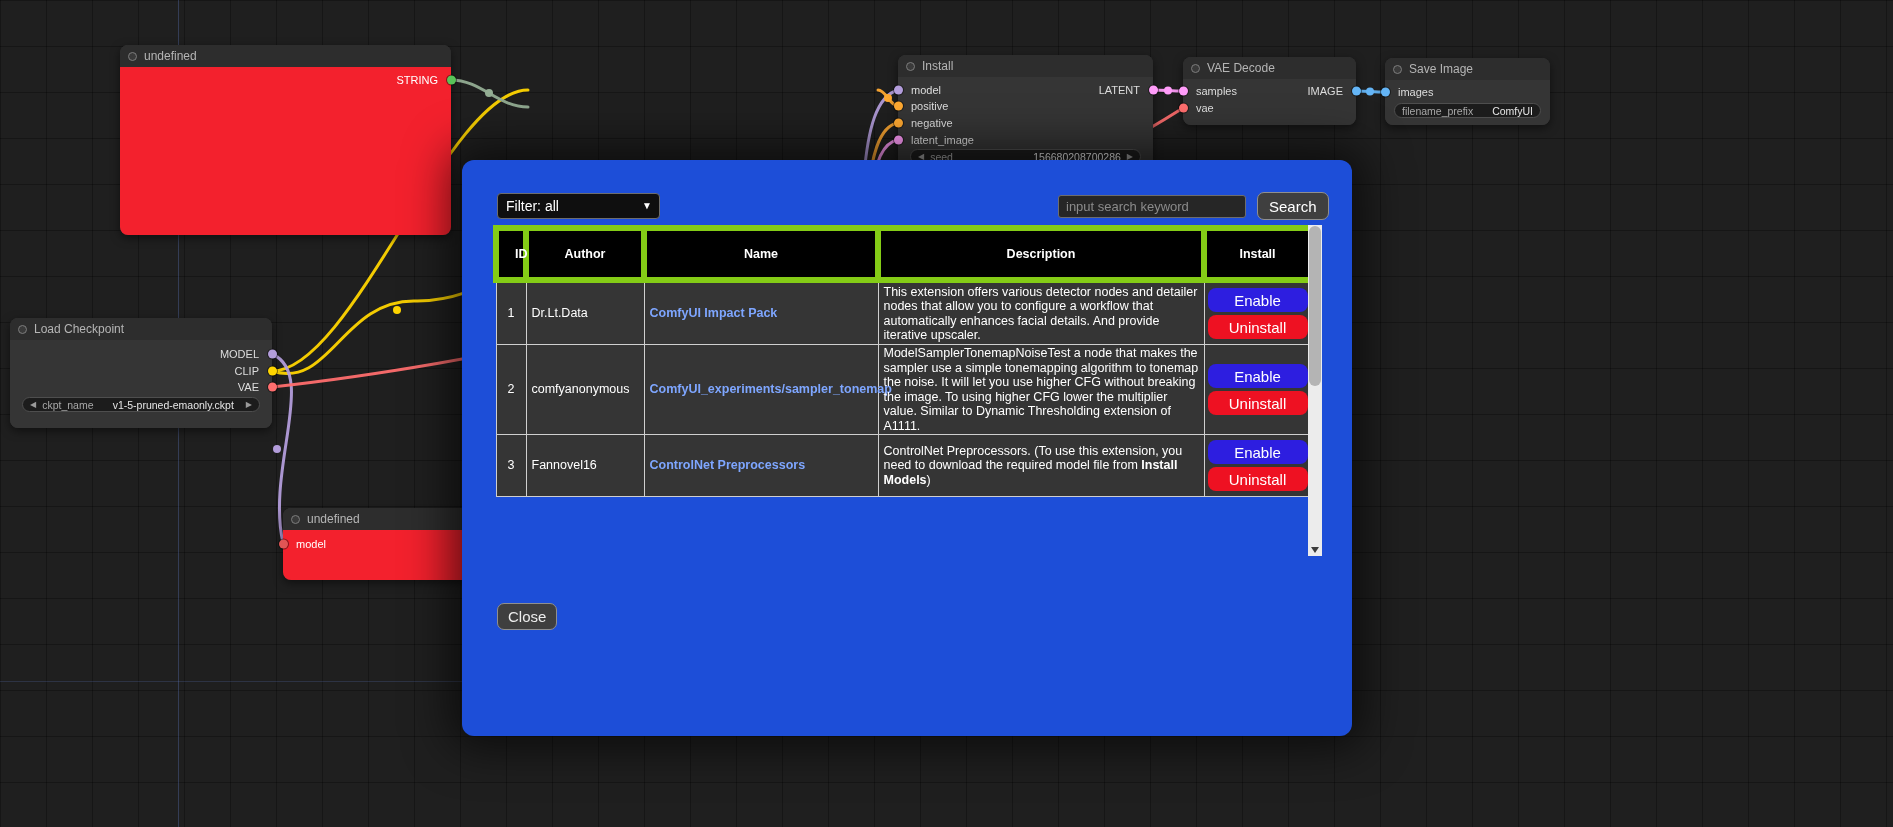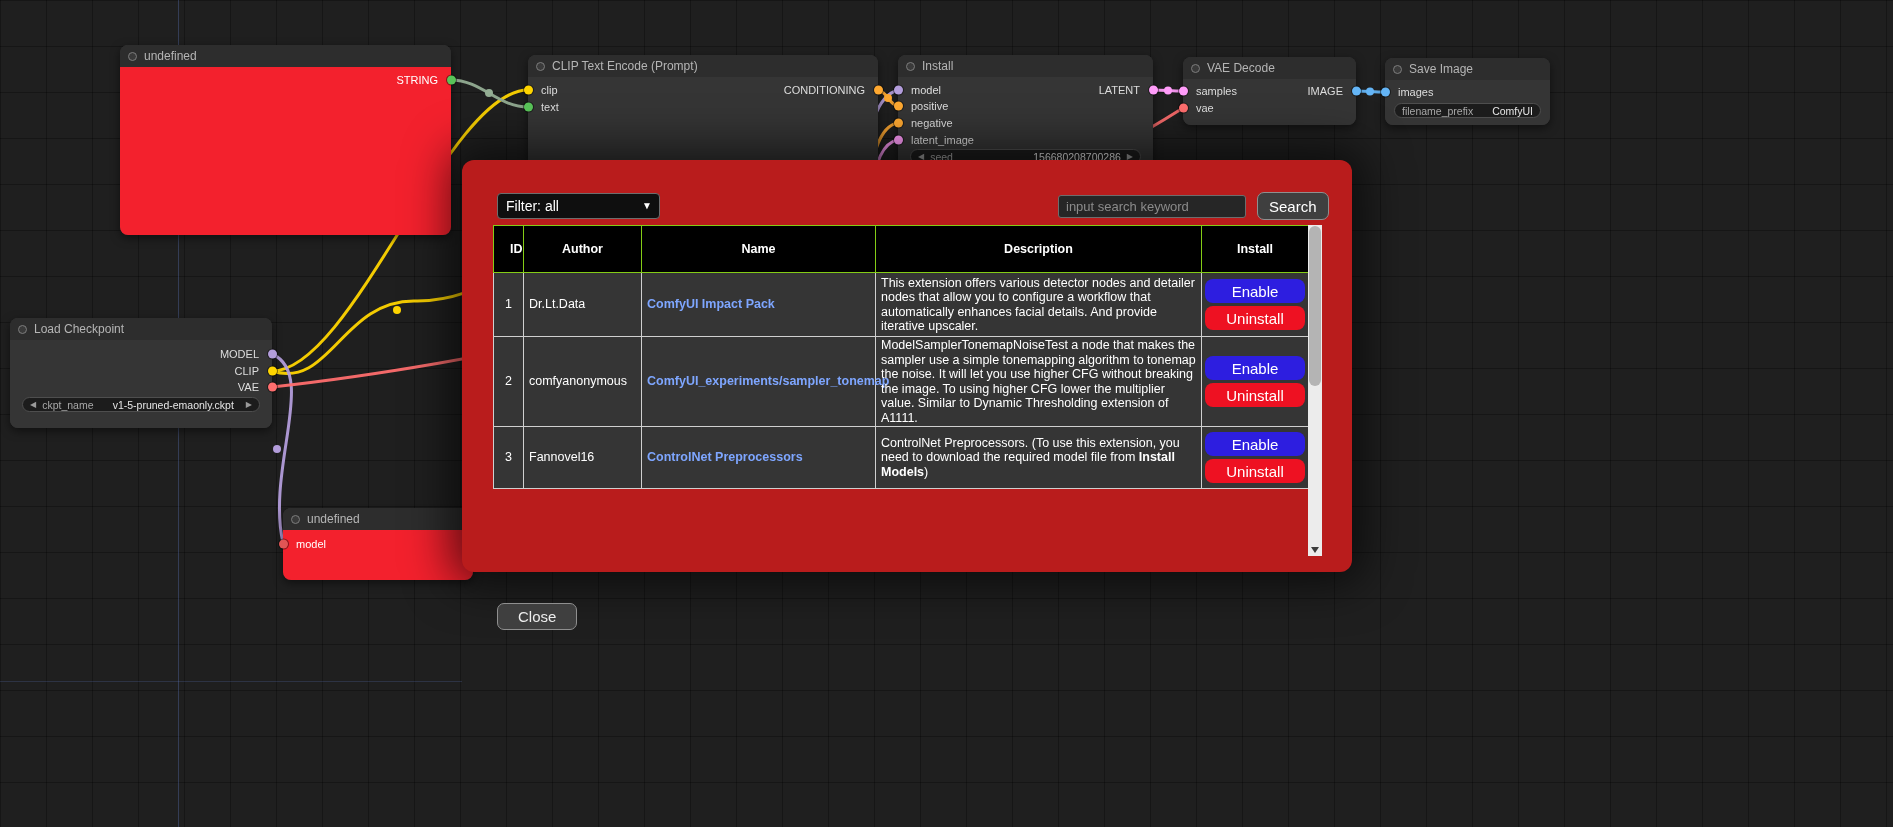--- a/index.html
+++ b/index.html
@@ -29,33 +29,33 @@
   .port{position:absolute;top:50%;width:9px;height:9px;border-radius:50%;transform:translateY(-50%);box-shadow:0 0 0 1px rgba(0,0,0,.45)}
   .port.in{left:-4.5px}.port.out{right:-4.5px}
   .pc-model{background:var(--model)} .pc-clip{background:var(--clip)} .pc-vae{background:var(--vae)}
   .pc-cond{background:var(--conditioning)} .pc-latent{background:var(--latent)} .pc-image{background:var(--image)}
   .pc-string{background:var(--string)} .pc-red{background:var(--slot_red)}
   .widget{position:absolute;left:12px;right:12px;height:15px;background:#1c1c1c;border:1px solid #4e4e4e;border-radius:8px;display:flex;align-items:center;font-size:10.5px;color:#a8a8a8;padding:0 7px;gap:6px}
   .w-value{margin-left:auto;color:#e6e6e6}
   .warrow{color:#9a9a9a;font-size:8px;line-height:1;flex:none}
 
   
-  #manager{position:absolute;left:462px;top:160px;width:890px;height:412px;background:#b91c1c;border-radius:12px;
+  #manager{position:absolute;left:462px;top:160px;width:890px;height:576px;background:#1d4ed8;border-radius:12px;
     box-shadow:0 0 46px 12px rgba(0,0,0,.62);z-index:10}
   .filter-wrap{position:absolute;left:35px;top:33px;width:163px;height:26px}
   #filter{width:100%;height:100%;background:#0f0f0f;color:#fff;border:1px solid #6d6d6d;border-radius:4px;font-size:14px;padding:0 22px 0 8px;-webkit-appearance:none;appearance:none;font-family:"Liberation Sans",sans-serif}
   .filter-caret{position:absolute;right:8px;top:7px;color:#fff;font-size:10px;pointer-events:none}
   #search-input{position:absolute;left:596px;top:35px;width:188px;height:23px;background:#262626;border:1px solid #6d6d6d;border-radius:3px;color:#ddd;font-size:13px;padding:0 7px;font-family:"Liberation Sans",sans-serif}
   #search-input::placeholder{color:#8b8b8b}
   .ui-btn{background:#3f3f3f;color:#fff;border:1.5px solid #8f8f8f;border-radius:7px;font-size:15px;font-family:"Liberation Sans",sans-serif;cursor:pointer}
   #search-btn{position:absolute;left:795px;top:32px;height:28px;padding:0 11px}
-  #close-btn{position:absolute;left:35px;top:443px;height:27px;padding:0 20px;color:#ededed}
+  #close-btn{position:absolute;left:35px;top:443px;height:27px;padding:0 10px;color:#ededed}
 
   .ext-table{position:absolute;left:31px;top:65px;width:815px;border-collapse:collapse;table-layout:fixed;color:#fff}
-  .ext-table th{background:#000;color:#fff;font-weight:bold;border:1px solid #84cc16;height:17px;font-size:12.5px;padding:16px}
+  .ext-table th{background:#000;color:#fff;font-weight:bold;border:6px solid #84cc16;height:17px;font-size:12.5px;padding:16px}
   .ext-table td{border:1px solid #cfcfcf;background:#353535;vertical-align:middle;padding:1px 5px;font-size:12.5px;line-height:14.5px}
   td.cell-id{text-align:center}
   a.ext-link{color:#7ea6ff;font-weight:bold;text-decoration:none}
   td.cell-install{padding:2px 2px}
   .btn-enable,.btn-uninstall{display:block;width:100px;height:24px;margin:3px auto;color:#fff;border:none;border-radius:8px;font-size:15px;font-family:"Liberation Sans",sans-serif;cursor:pointer}
   .btn-enable{background:var(--enable)}
   .btn-uninstall{background:var(--uninstall)}
 
   .scrollbar{position:absolute;left:846px;top:65px;width:14px;height:331px;background:#ececec}
   .sb-thumb{position:absolute;left:1px;top:1px;width:12px;height:160px;background:#b4b4b4;border-radius:6px}
@@ -95,38 +95,20 @@
       <span>undefined</span>
     </div>
     <div class="node-body error">
       <div class="slot" style="top:5px">
         <span class="out-label" style="color:#fff">STRING</span>
         <span class="port out pc-string"></span>
       </div>
     </div>
   </div>
 
-  <div class="node" style="left:528px;top:55px;width:350px;height:160px">
-    <div class="node-title">
-      <span class="collapse-dot"></span>
-      <span>CLIP Text Encode (Prompt)</span>
-    </div>
-    <div class="node-body">
-      <div class="slot" style="top:5px">
-        <span class="port in pc-clip"></span>
-        <span class="in-label">clip</span>
-        <span class="out-label">CONDITIONING</span>
-        <span class="port out pc-cond"></span>
-      </div>
-      <div class="slot" style="top:22px">
-        <span class="port in pc-string"></span>
-        <span class="in-label">text</span>
-      </div>
-    </div>
-  </div>
 
   <div class="node" style="left:898px;top:55px;width:255px;height:170px">
     <div class="node-title">
       <span class="collapse-dot"></span>
       <span>Install</span>
     </div>
     <div class="node-body">
       <div class="slot" style="top:5px">
         <span class="port in pc-model"></span>
         <span class="in-label">model</span>

